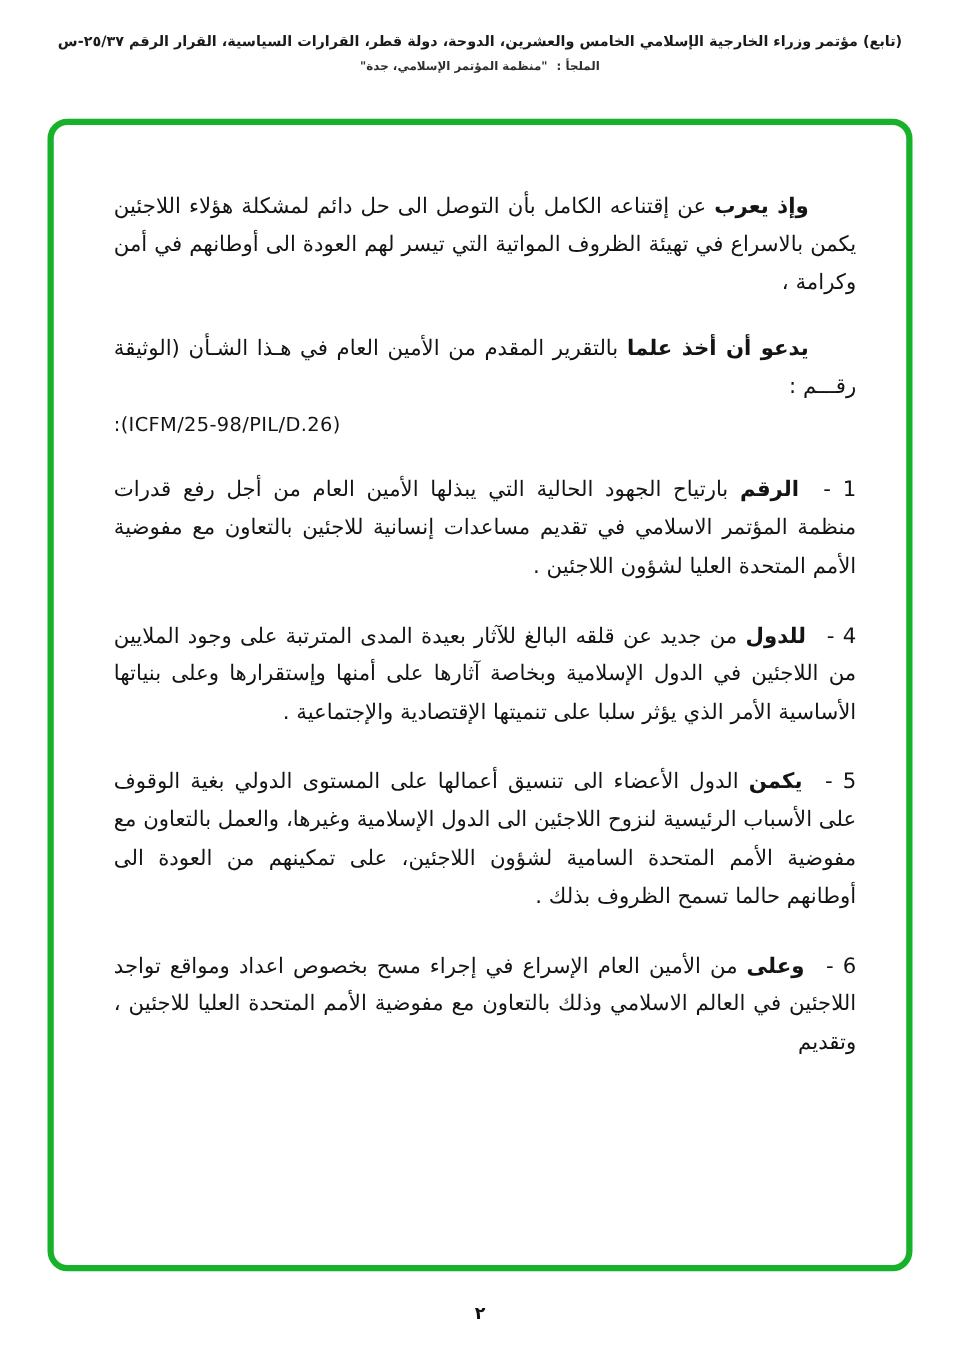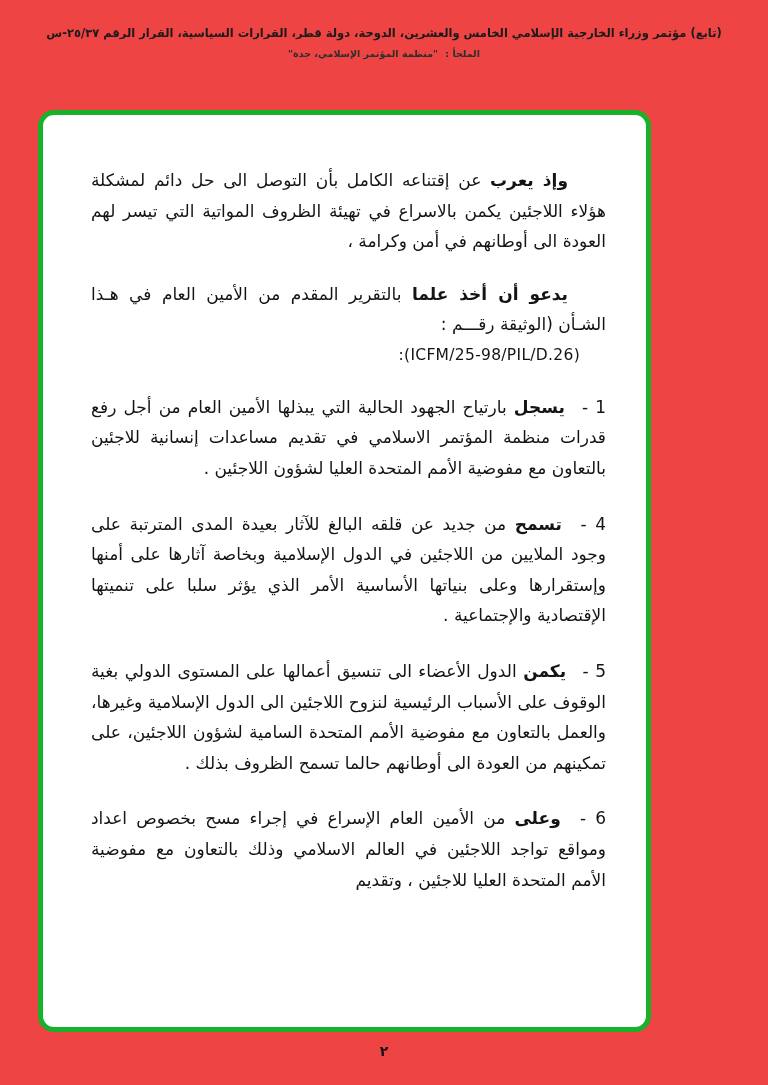--- a/index.html
+++ b/index.html
@@ -3,21 +3,21 @@
 <meta charset="utf-8">
 <style>
   * { margin: 0; padding: 0; box-sizing: border-box; }
   html, body { background: #e8e8e8; }
   body { width: 768px; height: 1085px; }
 
   .page {
     position: relative;
     width: 768px;
     height: 1085px;
-    background: #ef4444;
+    background: #ffffff;
     color: #1b1b1b;
     font-family: "DejaVu Sans", "Liberation Sans", sans-serif;
     overflow: hidden;
   }
 
   .doc-header {
     position: absolute;
     top: 26px;
     left: 0;
     right: 0;
@@ -34,22 +34,22 @@
     margin-top: 8px;
     font-size: 9.5px;
     font-weight: 700;
     color: #2e2e2e;
   }
   .doc-header-source span { margin: 0 2px; }
 
   .frame {
     position: absolute;
     left: 38px;
-    top: 110px;
-    width: 613px;
+    top: 95px;
+    width: 692px;
     height: 922px;
     border: 5px solid #a16207;
     border-radius: 16px;
     background: #ffffff;
     overflow: hidden;
   }
 
   .content {
     direction: rtl;
     text-align: justify;
@@ -62,21 +62,21 @@
   .preamble {
     text-indent: 38px;
     margin-bottom: 22px;
   }
   .preamble.tight { margin-bottom: 2px; }
 
   .lead { font-weight: 700; }
 
   .doc-ref {
     direction: rtl;
-    text-align: right;
+    text-align: left;
     padding-right: 26px;
     margin-bottom: 22px;
     font-size: 15.5px;
     letter-spacing: 0.3px;
   }
 
   .item { margin-bottom: 25px; }
   .item .marker { margin-left: 10px; white-space: nowrap; }
 
   .page-footer {
@@ -113,29 +113,29 @@
 
       <p class="preamble tight">
         <strong class="lead">يدعو أن أخذ علما</strong>
         <span>بالتقرير المقدم من الأمين العام في هـذا الشـأن (الوثيقة رقـــم :</span>
       </p>
 
       <p class="doc-ref">(ICFM/25-98/PIL/D.26):</p>
 
       <p class="item">
         <span class="marker">1 -</span>
-        <strong class="lead">يسجل</strong>
+        <strong class="lead">الرقم</strong>
         <span>بارتياح الجهود الحالية التي يبذلها الأمين العام من أجل رفع قدرات منظمة المؤتمر الاسلامي في تقديم مساعدات إنسانية للاجئين بالتعاون مع مفوضية الأمم المتحدة العليا لشؤون اللاجئين .</span>
       </p>
 
 
 
       <p class="item">
         <span class="marker">4 -</span>
-        <strong class="lead">تسمح</strong>
+        <strong class="lead">للدول</strong>
         <span>من جديد عن قلقه البالغ للآثار بعيدة المدى المترتبة على وجود الملايين من اللاجئين في الدول الإسلامية وبخاصة آثارها على أمنها وإستقرارها وعلى بنياتها الأساسية الأمر الذي يؤثر سلبا على تنميتها الإقتصادية والإجتماعية .</span>
       </p>
 
       <p class="item">
         <span class="marker">5 -</span>
         <strong class="lead">يكمن</strong>
         <span>الدول الأعضاء الى تنسيق أعمالها على المستوى الدولي بغية الوقوف على الأسباب الرئيسية لنزوح اللاجئين الى الدول الإسلامية وغيرها، والعمل بالتعاون مع مفوضية الأمم المتحدة السامية لشؤون اللاجئين، على تمكينهم من العودة الى أوطانهم حالما تسمح الظروف بذلك .</span>
       </p>
 
       <p class="item">

